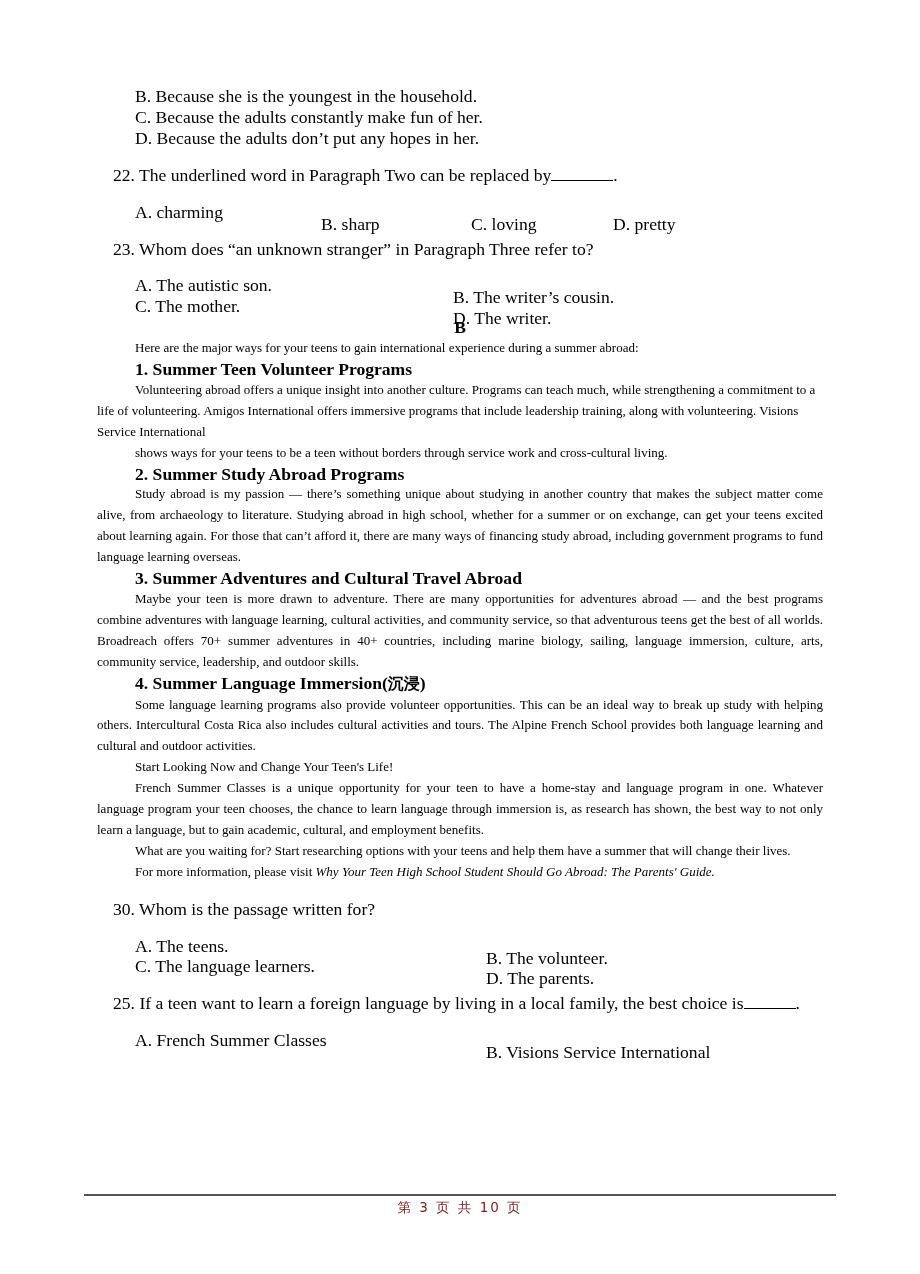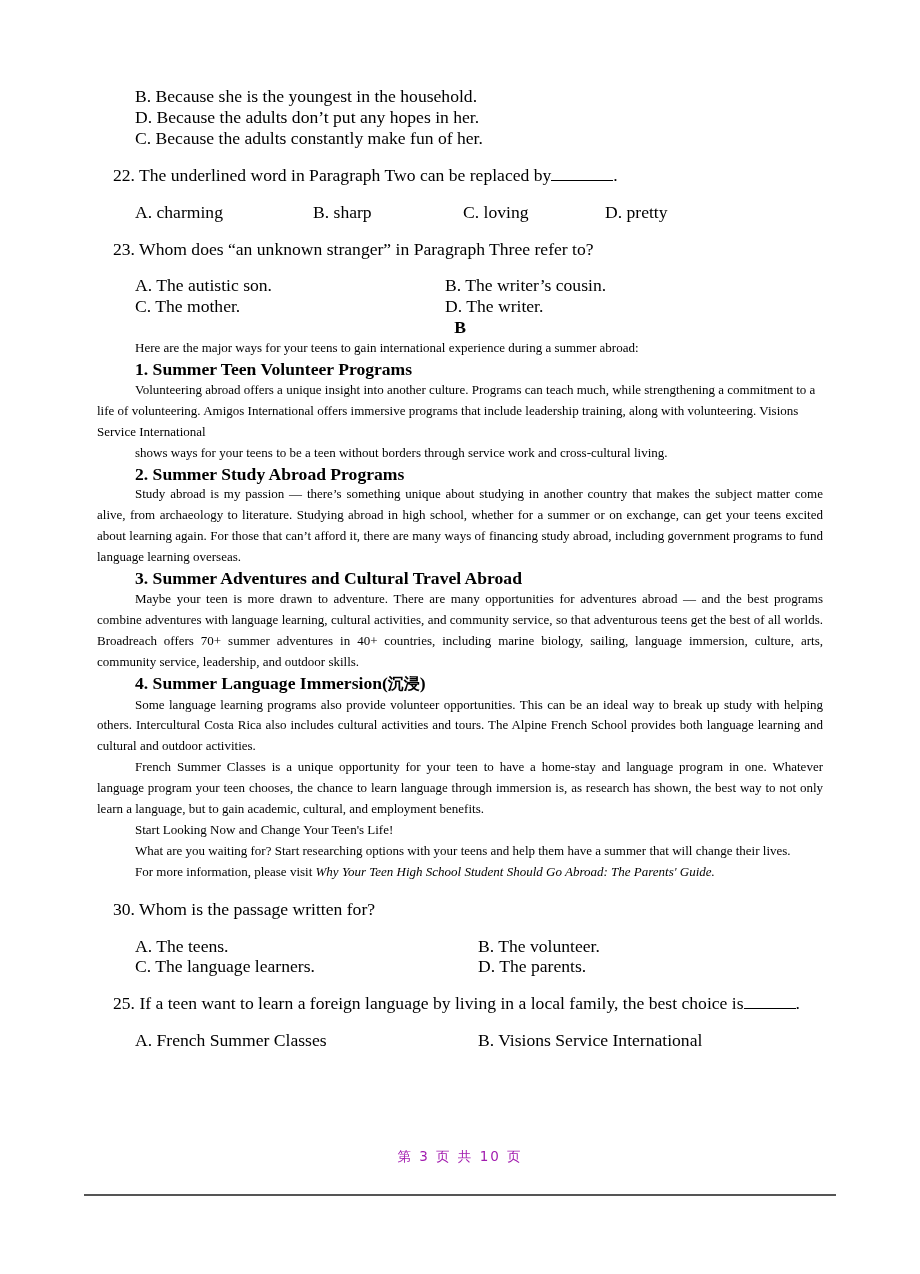--- a/index.html
+++ b/index.html
@@ -79,59 +79,60 @@
   
   .opt2 {
     position: relative;
     font-size: 17.6px;
     line-height: 20.9px;
     height: 20.9px;
     padding-left: 38px;
   }
   .opt2 .colB {
     position: absolute;
-    top: 0;
+    top: 12px;
+    margin-left: 8px;
   }
   .colB-348 { left: 348px; }
   .colB-381 { left: 381px; }
   .colB-216 { left: 216px; }
   .colB-366 { left: 366px; }
   .colB-508 { left: 508px; }
 
   
   .footer-rule {
     position: absolute;
     left: 84px;
     top: 1194px;
     width: 752px;
     height: 0;
     border-top: 2px solid #555555;
   }
   .footer-text {
     position: absolute;
     left: 0;
-    top: 1148px;
+    top: 1199px;
     width: 920px;
     text-align: center;
     font-family: "DejaVu Sans", "Liberation Sans", sans-serif;
     font-size: 13.5px;
-    color: #a21caf;
+    color: #7f1d1d;
     letter-spacing: 2px;
   }
 </style>
 </head>
 <body>
 
 <div class="page">
 
   <div class="content">
 
     <div class="opt-line">B. Because she is the youngest in the household.</div>
+    <div class="opt-line">C. Because the adults constantly make fun of her.</div>
     <div class="opt-line">D. Because the adults don’t put any hopes in her.</div>
-    <div class="opt-line">C. Because the adults constantly make fun of her.</div>
 
     <div class="q-line"><span>22. The underlined word in Paragraph Two can be replaced by</span><span class="blank w1"></span><span>.</span></div>
     <div class="opt2">
       <span>A. charming</span>
       <span class="colB colB-216">B. sharp</span>
       <span class="colB colB-366">C. loving</span>
       <span class="colB colB-508">D. pretty</span>
     </div>
 
     <div class="q-line">23. Whom does “an unknown stranger” in Paragraph Three refer to?</div>
@@ -152,23 +153,23 @@
     <div class="p indent">shows ways for your teens to be a teen without borders through service work and cross-cultural living.</div>
 
     <div class="sec-head">2. Summer Study Abroad Programs</div>
     <div class="p indent">Study abroad is my passion — there’s something unique about studying in another country that makes the subject matter come alive, from archaeology to literature. Studying abroad in high school, whether for a summer or on exchange, can get your teens excited about learning again. For those that can’t afford it, there are many ways of financing study abroad, including government programs to fund language learning overseas.</div>
 
     <div class="sec-head">3. Summer Adventures and Cultural Travel Abroad</div>
     <div class="p indent">Maybe your teen is more drawn to adventure. There are many opportunities for adventures abroad — and the best programs combine adventures with language learning, cultural activities, and community service, so that adventurous teens get the best of all worlds. Broadreach offers  70+  summer  adventures in 40+  countries,  including  marine biology, sailing, language immersion, culture, arts, community service, leadership, and outdoor skills.</div>
 
     <div class="sec-head"><span>4. Summer Language Immersion(</span><span class="cjk">沉浸</span><span>)</span></div>
     <div class="p indent">Some language learning programs also provide volunteer opportunities. This can be an ideal way to break up study with helping others. Intercultural Costa Rica also includes cultural activities and tours. The Alpine French School provides both language learning and cultural and outdoor activities.</div>
+    <div class="p indent nj">Start Looking Now and Change Your Teen's Life!</div>
+
     <div class="p indent">French Summer Classes is a unique opportunity for your teen to have a home-stay and language program in one. Whatever language program your teen chooses, the chance to learn language through immersion is, as research has shown, the best way to not only learn a language, but to gain academic, cultural, and employment benefits.</div>
-
-    <div class="p indent nj">Start Looking Now and Change Your Teen's Life!</div>
     <div class="p indent">What are you waiting for? Start researching options with your teens and help them have a summer that will change their lives.</div>
     <div class="p indent"><span>For more information, please visit </span><span class="ital">Why Your Teen High School Student Should Go Abroad: The Parents' Guide.</span></div>
 
     <div class="q-line">30. Whom is the passage written for?</div>
     <div class="opt2">
       <span>A. The teens.</span>
       <span class="colB colB-381">B. The volunteer.</span>
     </div>
     <div class="opt2">
       <span>C. The language learners.</span>

